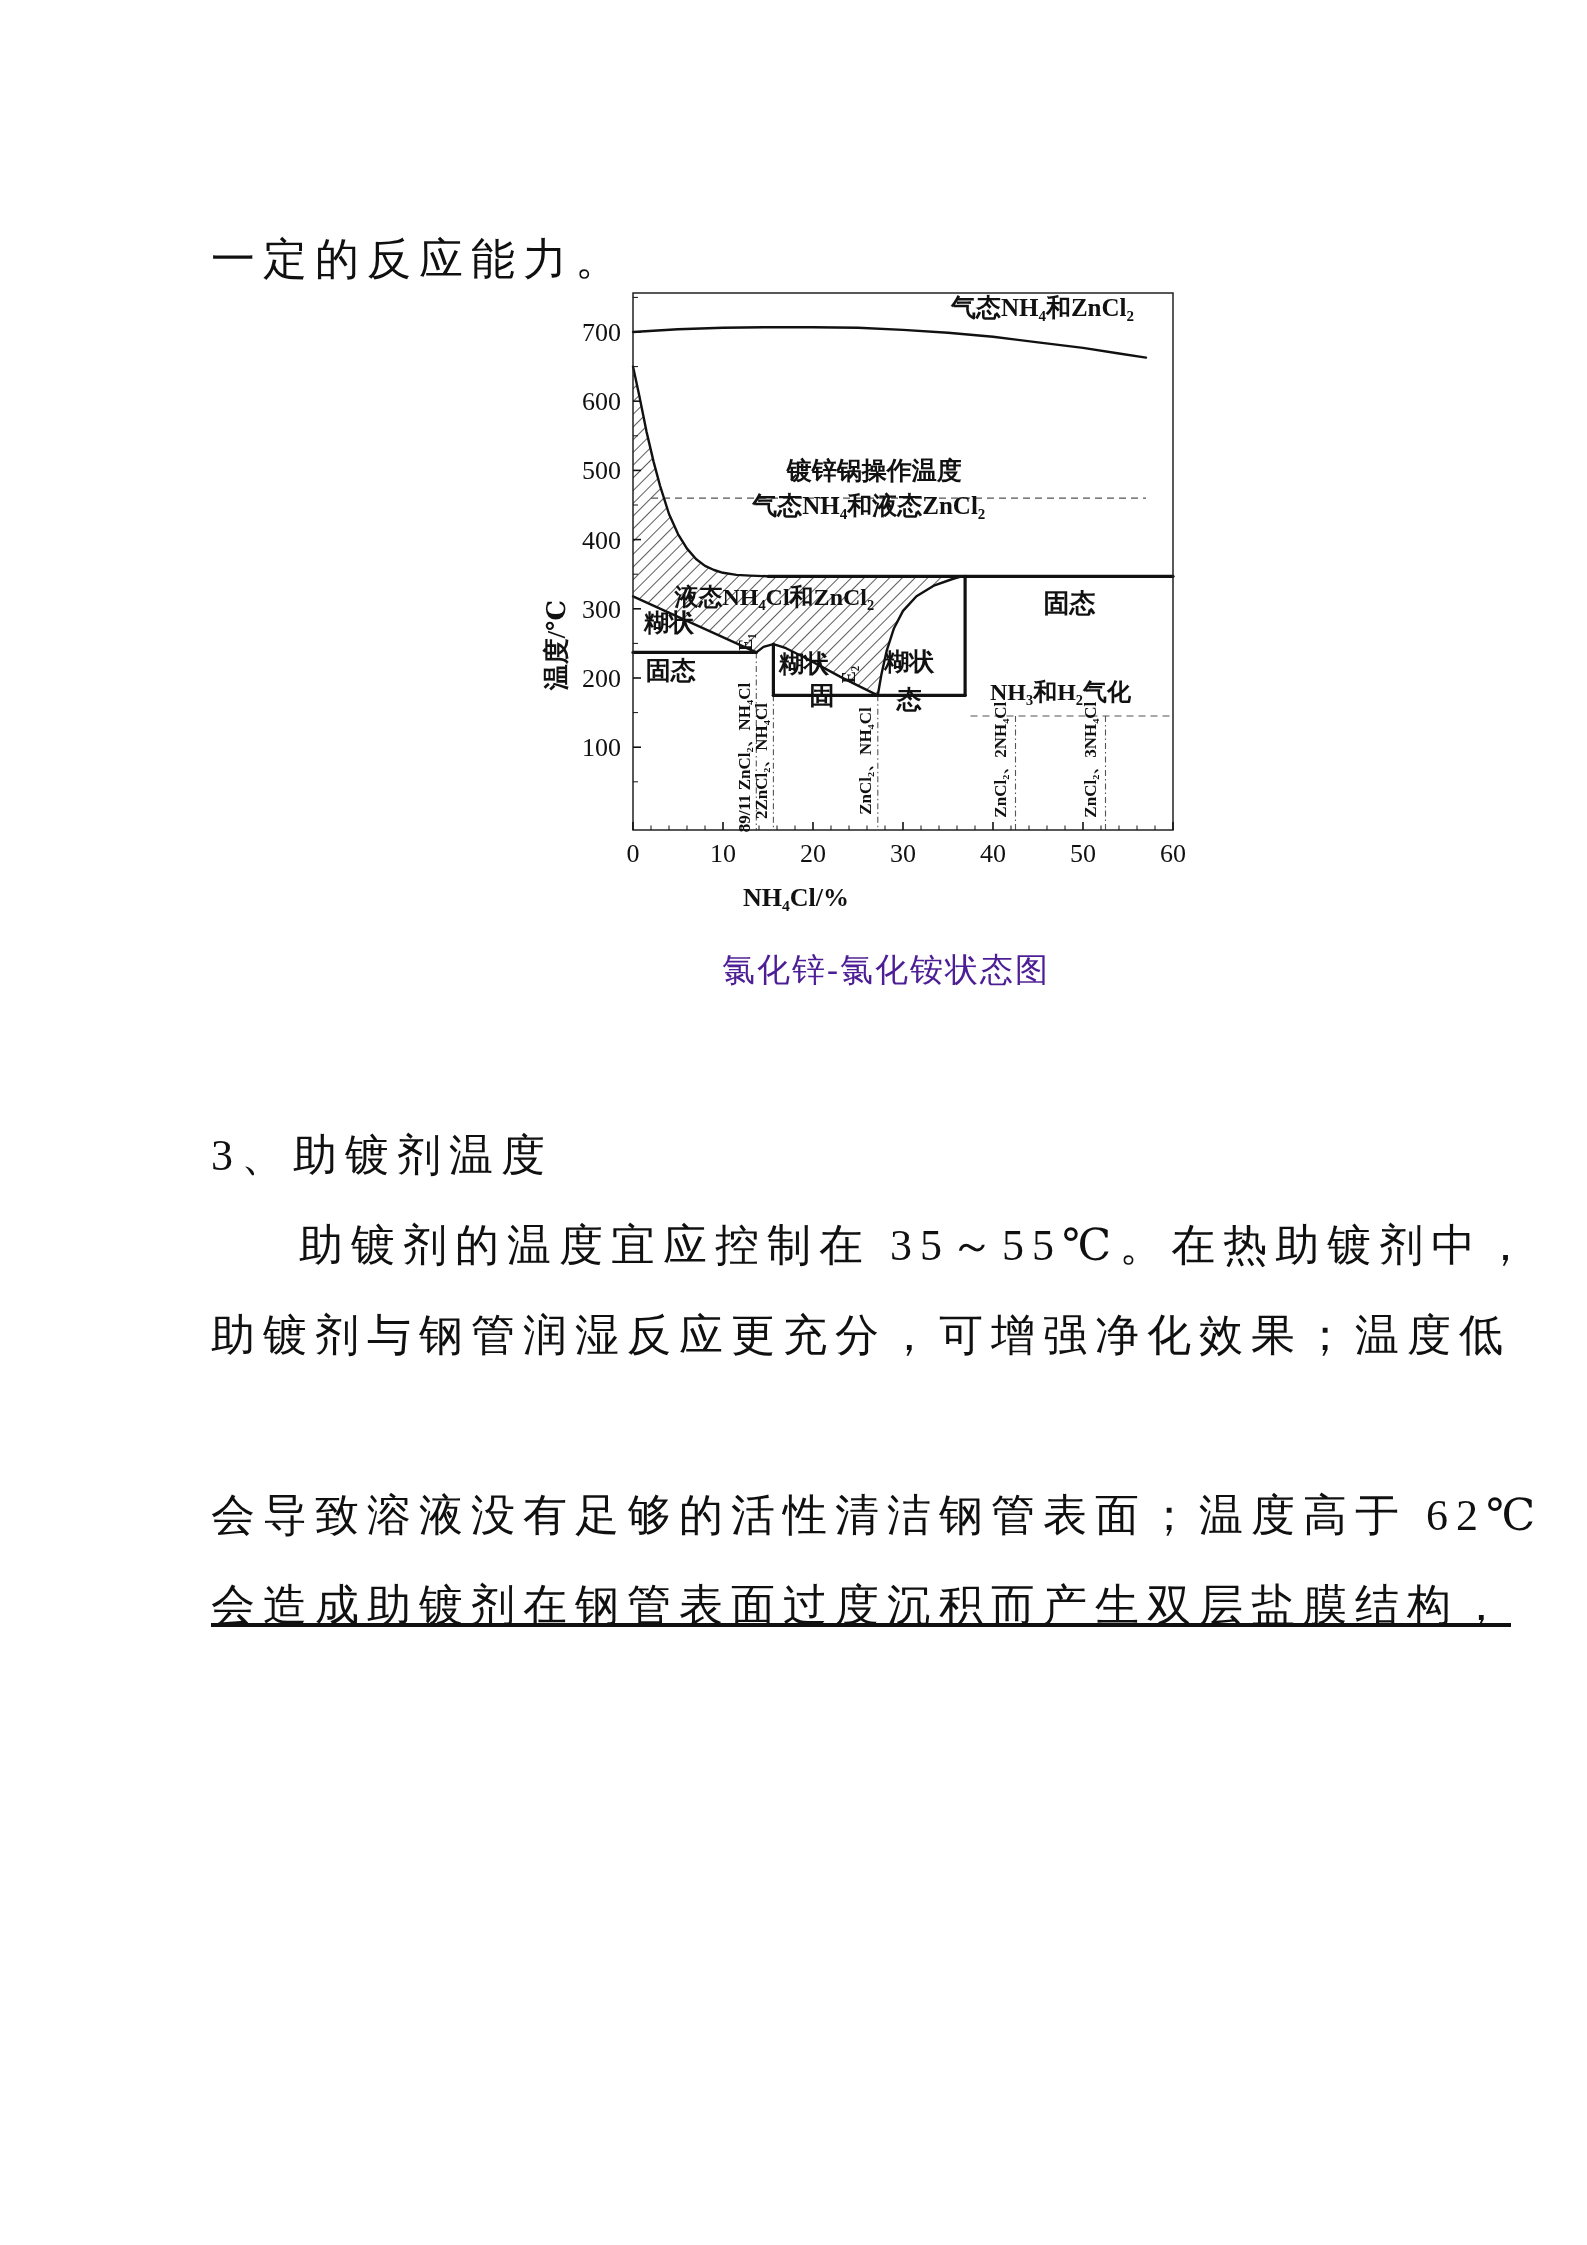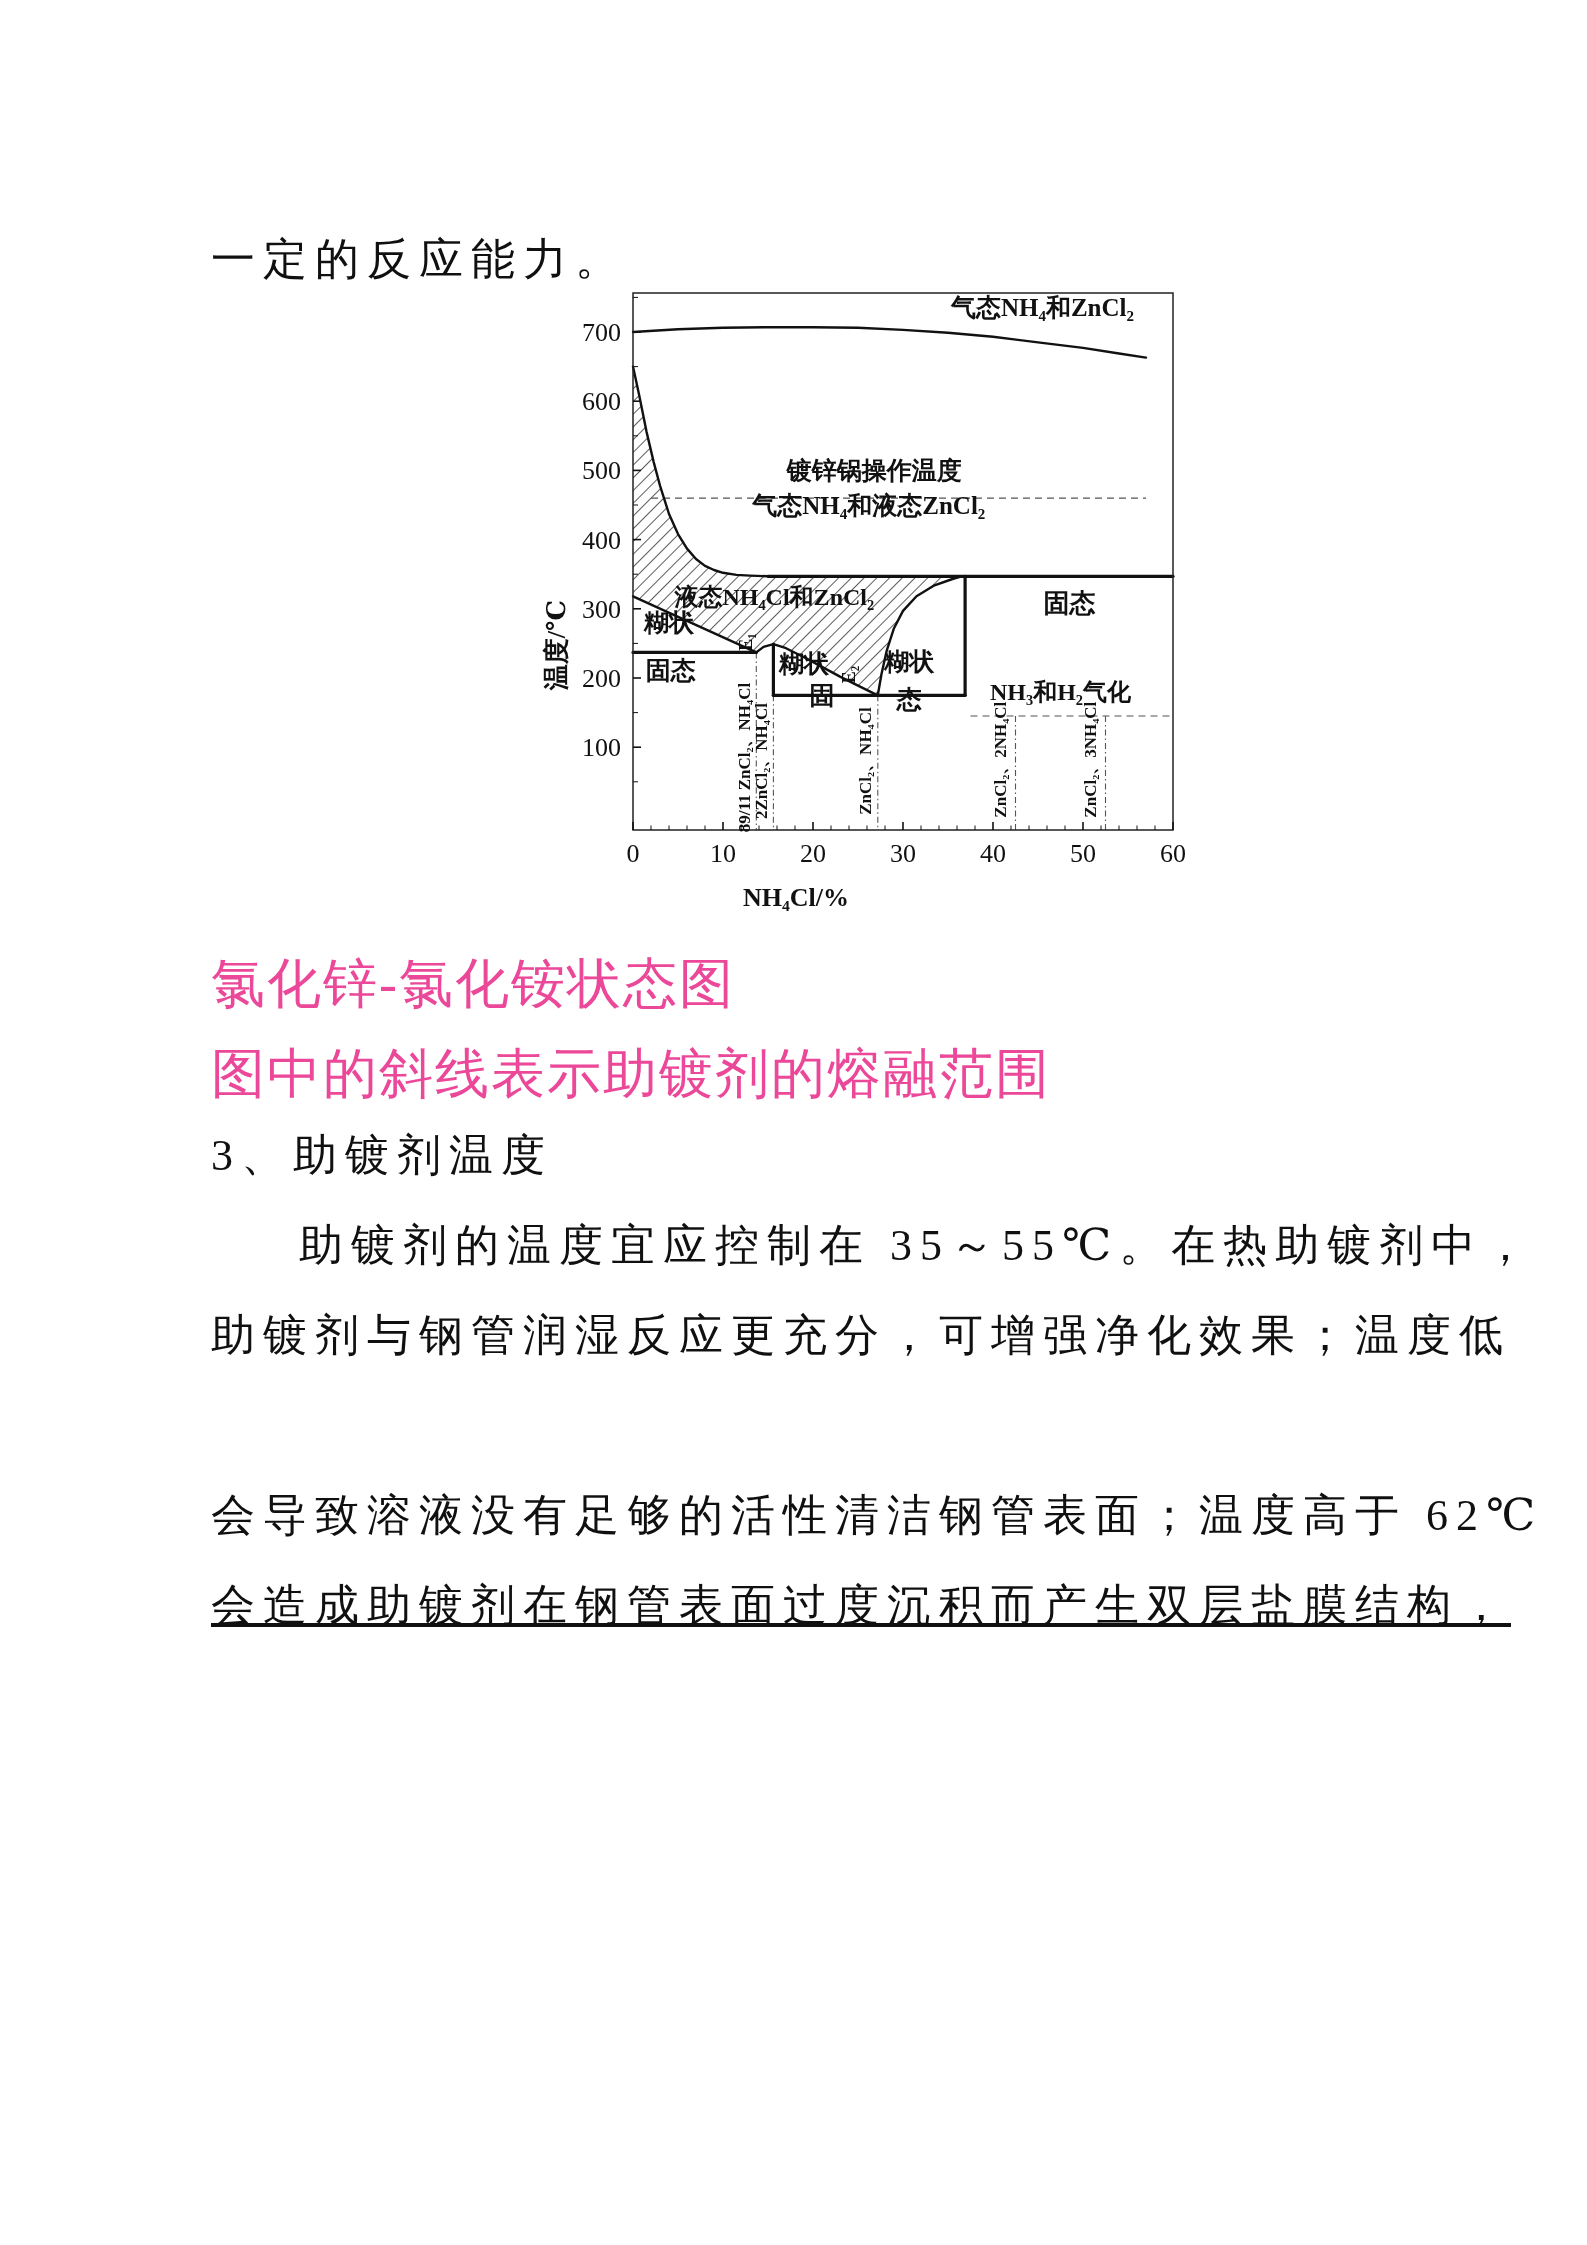--- a/index.html
+++ b/index.html
@@ -6,22 +6,22 @@
   #page{
     position:relative;width:1587px;height:2245px;background:#ffffff;overflow:hidden;
     font-family:"Liberation Serif","DejaVu Serif",serif;color:#111;margin-left:41px;
   }
   .bodyline{
     position:absolute;left:170px;font-size:44px;line-height:56px;
     letter-spacing:8px;white-space:nowrap;color:#101010;
   }
   .indent{left:258px;}
   .caption{
-    position:absolute;left:170px;width:1350px;text-align:left;
-    font-size:54px;letter-spacing:2px;color:#ec4899;white-space:nowrap;
+    position:absolute;left:170px;width:1350px;text-align:center;
+    font-size:33px;letter-spacing:2px;color:#4c1d95;white-space:nowrap;
   }
   #figure{position:absolute;left:460px;top:260px;width:700px;height:660px;}
   svg text{font-family:"Liberation Serif","DejaVu Serif",serif;}
 </style>
 </head>
 <body>
 
 <div id="page">
 
   <div class="bodyline" style="top:232px;">一定的反应能力。</div>
@@ -138,21 +138,20 @@
         <text x="559.5" y="440.14399999999995" text-anchor="middle" font-size="24" fill="#111" font-weight="bold">NH₃和H₂气化</text>
         <text x="249" y="497.58" text-anchor="middle" font-size="17" fill="#111" font-weight="bold" transform="rotate(-90 249 497.58)">89/11 ZnCl₂、NH₄Cl</text>
         <text x="266.1" y="501.03999999999996" text-anchor="middle" font-size="17" fill="#111" font-weight="bold" transform="rotate(-90 266.1 501.03999999999996)">2ZnCl₂、NH₄Cl</text>
         <text x="370.5" y="501.03999999999996" text-anchor="middle" font-size="17" fill="#111" font-weight="bold" transform="rotate(-90 370.5 501.03999999999996)">ZnCl₂、NH₄Cl</text>
         <text x="504.59999999999997" y="499.65599999999995" text-anchor="middle" font-size="17" fill="#111" font-weight="bold" transform="rotate(-90 504.59999999999997 499.65599999999995)">ZnCl₂、2NH₄Cl</text>
         <text x="594.5999999999999" y="499.65599999999995" text-anchor="middle" font-size="17" fill="#111" font-weight="bold" transform="rotate(-90 594.5999999999999 499.65599999999995)">ZnCl₂、3NH₄Cl</text>
       </g>
   </svg>
 
   <div class="caption" style="top:948px;">氯化锌-氯化铵状态图</div>
-  <div class="caption" style="top:1038px;">图中的斜线表示助镀剂的熔融范围</div>
 
   <div class="bodyline" style="top:1128px;">3、助镀剂温度</div>
 
   <div class="bodyline indent" style="top:1218px;">助镀剂的温度宜应控制在 35～55℃。在热助镀剂中，</div>
   <div class="bodyline" style="top:1308px;">助镀剂与钢管润湿反应更充分，可增强净化效果；温度低</div>
   <div class="bodyline" style="top:1488px;">会导致溶液没有足够的活性清洁钢管表面；温度高于 62℃</div>
   <div class="bodyline" style="top:1578px;text-decoration:underline;">会造成助镀剂在钢管表面过度沉积而产生双层盐膜结构，</div>
 </div>
 
 </body></html>

